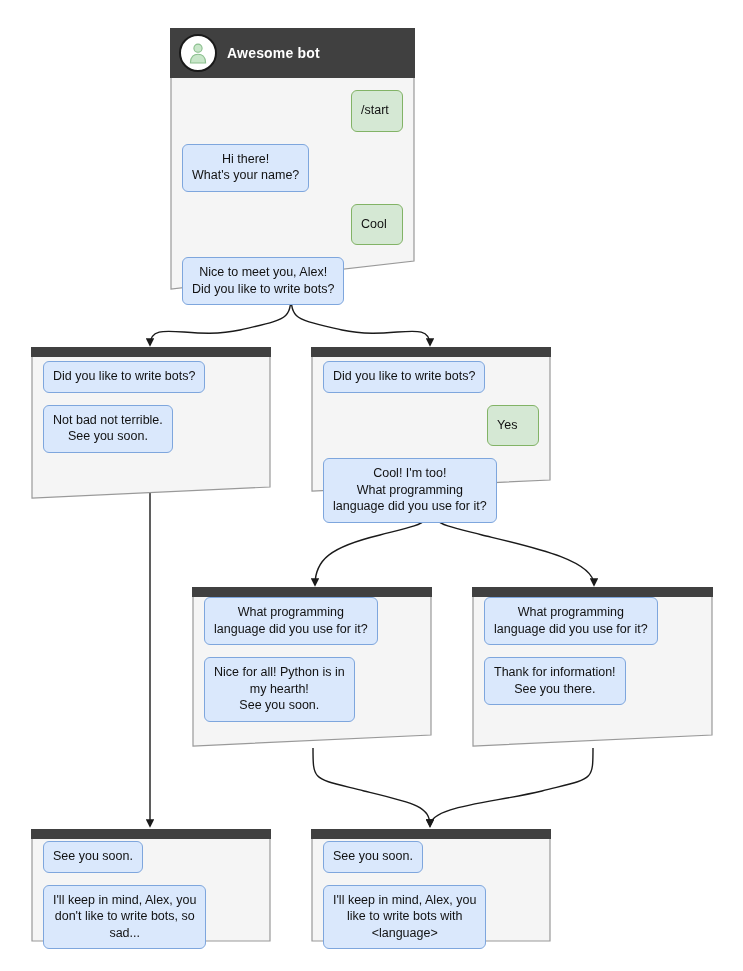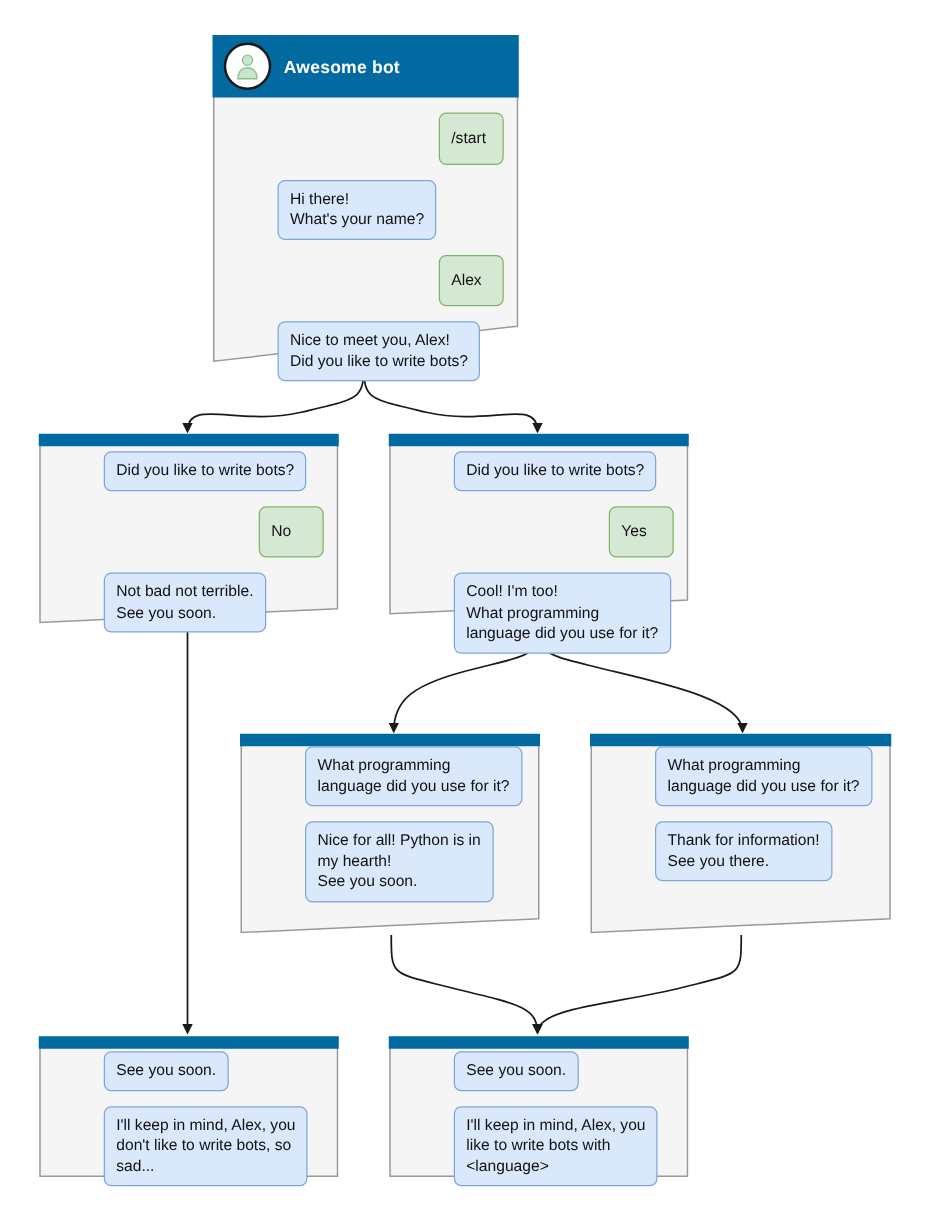--- a/index.html
+++ b/index.html
@@ -44,21 +44,21 @@
     position: relative;
     z-index: 1;
     width: 100%;
     height: 100%;
   }
   .card-header {
     position: absolute;
     left: 0;
     top: 0;
     height: 10px;
-    background: #0369a1;
+    background: #404040;
     box-sizing: border-box;
     text-align: right;
   }
   .card-header.tall {
     height: 50px;
     display: flex;
     align-items: center;
     padding-left: 9px;
     gap: 10px;
   }
@@ -80,38 +80,38 @@
     font-weight: bold;
     letter-spacing: 0.2px;
     white-space: nowrap;
   }
   .msgs {
     position: absolute;
     left: 0;
     right: 0;
     box-sizing: border-box;
     padding: 0 12px;
-    margin-left: 40px;
   }
   .row {
     display: flex;
     margin-bottom: 12px;
   }
   .row.left  { justify-content: flex-start; }
   .row.right { justify-content: flex-end; }
 
   .bubble {
     font-size: 12.5px;
     line-height: 1.32;
     padding: 6px 9px 7px 9px;
     border-radius: 6px;
     box-sizing: border-box;
     white-space: pre-line;
     color: #111111;
     max-width: 205px;
+    text-align: center;
   }
   .bubble.bot {
     background: #dae8fc;
     border: 1px solid #7ea6dd;
   }
   .bubble.user {
     background: #d5e8d4;
     border: 1px solid #82b366;
     text-align: left;
     min-width: 52px;
@@ -164,43 +164,40 @@
       </div>
       <div class="msgs" style="top:62px;">
         <div class="row right">
           <span class="bubble user pad">/start</span>
         </div>
         <div class="row left">
           <span class="bubble bot">Hi there!
 What's your name?</span>
         </div>
         <div class="row right">
-          <span class="bubble user pad">Alex</span>
+          <span class="bubble user pad">Cool</span>
         </div>
         <div class="row left">
           <span class="bubble bot">Nice to meet you, Alex!
 Did you like to write bots?</span>
         </div>
       </div>
     </div>
   </div>
 
   <div class="card" style="left:31px; top:347px; width:240px; height:152px;">
     <svg class="card-shape" viewBox="0 0 240 152" preserveAspectRatio="none">
       <path d="M 1,1 L 239,1 L 239,140 L 1,151 Z" fill="#f5f5f5" stroke="#999999" stroke-width="1.2"></path>
     </svg>
     <div class="card-inner">
       <div class="card-header" style="width:240px;"></div>
       <div class="msgs" style="top:14px;">
         <div class="row left">
           <span class="bubble bot">Did you like to write bots?</span>
         </div>
-        <div class="row right">
-          <span class="bubble user pad">No</span>
-        </div>
         <div class="row left">
           <span class="bubble bot">Not bad not terrible.
 See you soon.</span>
         </div>
       </div>
     </div>
   </div>
 
   <div class="card" style="left:311px; top:347px; width:240px; height:145px;">
     <svg class="card-shape" viewBox="0 0 240 145" preserveAspectRatio="none">

